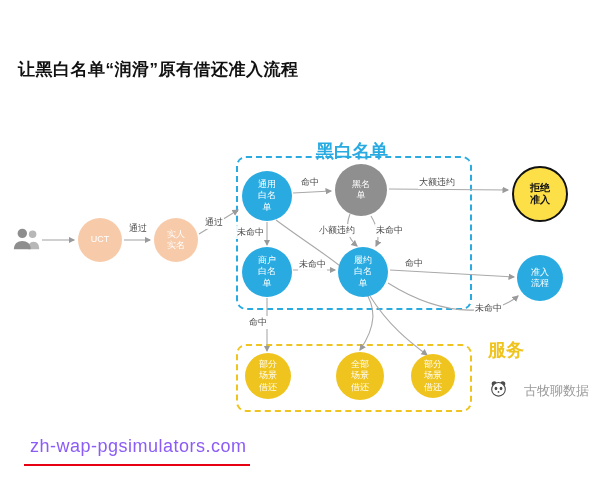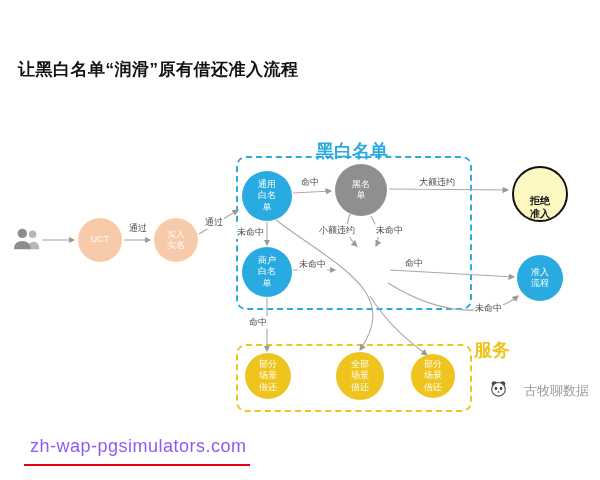--- a/index.html
+++ b/index.html
@@ -20,21 +20,21 @@
   svg.edges{position:absolute;left:0;top:0;z-index:2;}
   .node{
     position:absolute;border-radius:50%;display:flex;align-items:center;justify-content:center;
     color:#fff;font-size:9px;line-height:1.25;text-align:center;z-index:3;
   }
   .node .nl{display:block;width:24px;word-break:break-all;}
   .node.peach{background:#f7cbaa;}
   .node.blue{background:#29abe2;}
   .node.gray{background:#8f8f8f;}
   .node.yellow{background:#f0c41e;}
-  .node.outline{background:#fef9c3;border:2.5px solid #111;color:#111;font-weight:bold;font-size:10px;align-items:flex-end;}
+  .node.outline{background:#fde047;border:2.5px solid #111;color:#111;font-weight:bold;font-size:10px;}
   .elabel{
     position:absolute;z-index:4;font-size:9px;color:#4a4a4a;white-space:nowrap;
     background:rgba(255,255,255,.92);padding:0 1px;
   }
   .users{position:absolute;left:12px;top:226px;z-index:3;}
   .watermark{
     position:absolute;left:490px;top:380px;z-index:4;display:flex;align-items:flex-end;gap:17px;
     color:#9a9a9a;font-size:13px;white-space:nowrap;
   }
   .footer-link{
@@ -47,21 +47,21 @@
 <body>
 
 <div class="stage">
 
   <h1 class="page-title">让黑白名单“润滑”原有借还准入流程</h1>
 
   <div class="group blue" style="left:236px;top:156px;width:232px;height:150px;"></div>
   <div class="group-label blue" style="left:236px;top:139px;width:232px;text-align:center;">黑白名单</div>
 
   <div class="group yellow" style="left:236px;top:344px;width:232px;height:64px;"></div>
-  <div class="group-label yellow" style="left:474px;top:338px;">服务</div>
+  <div class="group-label yellow" style="left:488px;top:338px;">服务</div>
 
   <svg class="edges" width="600" height="480" viewBox="0 0 600 480">
     <defs>
       <marker id="arr" markerWidth="7" markerHeight="7" refX="5" refY="3" orient="auto">
         <path d="M0,0 L6,3 L0,6 z" fill="#9a9a9a"></path>
       </marker>
     </defs>
     <g stroke="#a9a9a9" stroke-width="1.1" fill="none" marker-end="url(#arr)">
       <path d="M42,240 L74,240"></path>
       <path d="M124,240 L150,240"></path>
@@ -97,20 +97,23 @@
   </div>
   <div class="node blue" style="left:242px;top:171px;width:50px;height:50px;">
     <span class="nl">通用白名单</span>
   </div>
   <div class="node gray" style="left:335px;top:164px;width:52px;height:52px;">
     <span class="nl">黑名单</span>
   </div>
   <div class="node blue" style="left:242px;top:247px;width:50px;height:50px;">
     <span class="nl">商户白名单</span>
   </div>
+  <div class="node blue" style="left:338px;top:247px;width:50px;height:50px;">
+    <span class="nl">履约白名单</span>
+  </div>
   <div class="node outline" style="left:512px;top:166px;width:52px;height:52px;">
     <span class="nl">拒绝准入</span>
   </div>
   <div class="node blue" style="left:517px;top:255px;width:46px;height:46px;">
     <span class="nl">准入流程</span>
   </div>
   <div class="node yellow" style="left:245px;top:353px;width:46px;height:46px;">
     <span class="nl">部分场景借还</span>
   </div>
   <div class="node yellow" style="left:336px;top:352px;width:48px;height:48px;">

